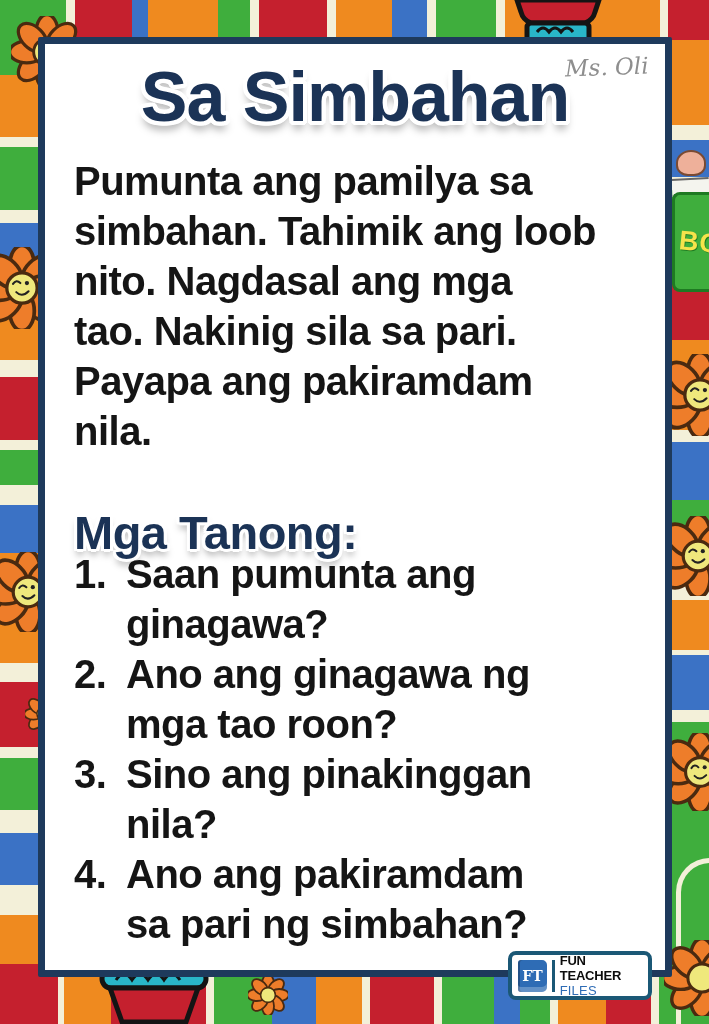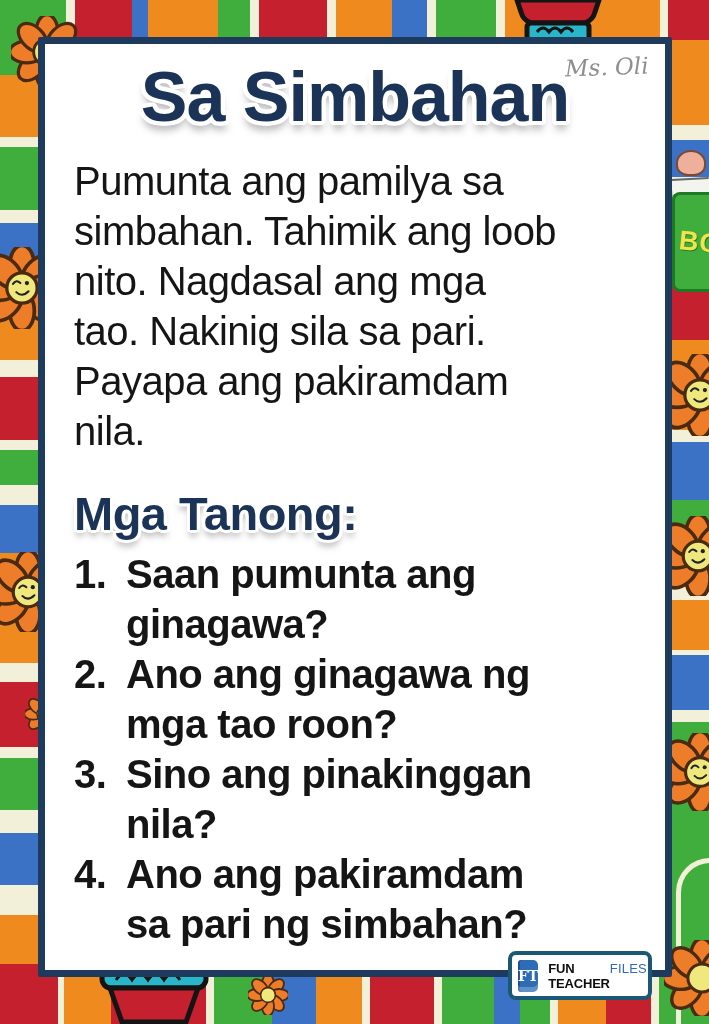--- a/index.html
+++ b/index.html
@@ -46,25 +46,25 @@
     letter-spacing:-1px;
     text-shadow:
       4px 0 0 #fff,-4px 0 0 #fff,0 4px 0 #fff,0 -4px 0 #fff,
       3px 3px 0 #fff,3px -3px 0 #fff,-3px 3px 0 #fff,-3px -3px 0 #fff,
       4px 2px 0 #fff,4px -2px 0 #fff,-4px 2px 0 #fff,-4px -2px 0 #fff,
       2px 4px 0 #fff,2px -4px 0 #fff,-2px 4px 0 #fff,-2px -4px 0 #fff,
       0 8px 9px rgba(0,0,0,0.35);
   }
   .story{
     position:absolute;left:29px;top:112px;width:570px;margin:0;
-    font-size:40px;line-height:50px;font-weight:normal;color:#151515;
+    font-size:40px;line-height:50px;font-weight:bold;color:#151515;
     letter-spacing:-0.5px;white-space:pre;
   }
   .subtitle{
-    position:absolute;left:29px;top:440px;margin:0;
+    position:absolute;left:29px;top:459px;margin:0;
     font-size:47px;line-height:60px;font-weight:bold;color:var(--title-navy);
     letter-spacing:-0.5px;
     text-shadow:
       3px 0 0 #fff,-3px 0 0 #fff,0 3px 0 #fff,0 -3px 0 #fff,
       2px 2px 0 #fff,2px -2px 0 #fff,-2px 2px 0 #fff,-2px -2px 0 #fff,
       3px 2px 0 #fff,3px -2px 0 #fff,-3px 2px 0 #fff,-3px -2px 0 #fff,
       0 6px 7px rgba(0,0,0,0.35);
   }
   .questions{
     position:absolute;left:29px;top:505px;width:585px;margin:0;padding:0;list-style:none;
@@ -84,21 +84,21 @@
     background:#ffffff;border:4px solid var(--logo-border);border-radius:8px;z-index:4;
     display:flex;align-items:center;padding:0 6px;gap:5px;
   }
   .logo-book{
     width:32px;height:32px;background:var(--logo-blue);border-radius:3px 5px 5px 3px;
     display:flex;align-items:center;justify-content:center;
     box-shadow:inset 0 -5px 0 rgba(255,255,255,0.25), inset 2px 0 0 rgba(0,0,0,0.25);
   }
   .logo-ft{color:#fff;font-family:"DejaVu Serif",serif;font-weight:bold;font-size:14px;}
   .logo-sep{width:3px;height:32px;background:var(--logo-border);}
-  .logo-lines{display:flex;flex-direction:row;justify-content:center;}
+  .logo-lines{display:flex;flex-direction:column;justify-content:center;}
   .logo-l1{color:#0d0d0d;font-weight:bold;font-size:13px;letter-spacing:-0.2px;line-height:15px;}
   .logo-l2{color:var(--logo-blue);font-weight:normal;font-size:13px;letter-spacing:0.2px;line-height:15px;}
 </style>
 </head>
 <body>
 
 <div class="stage">
 
   <div class="band band-top">
       <div style="background: var(--green); flex: 0 0 66px;"></div>

